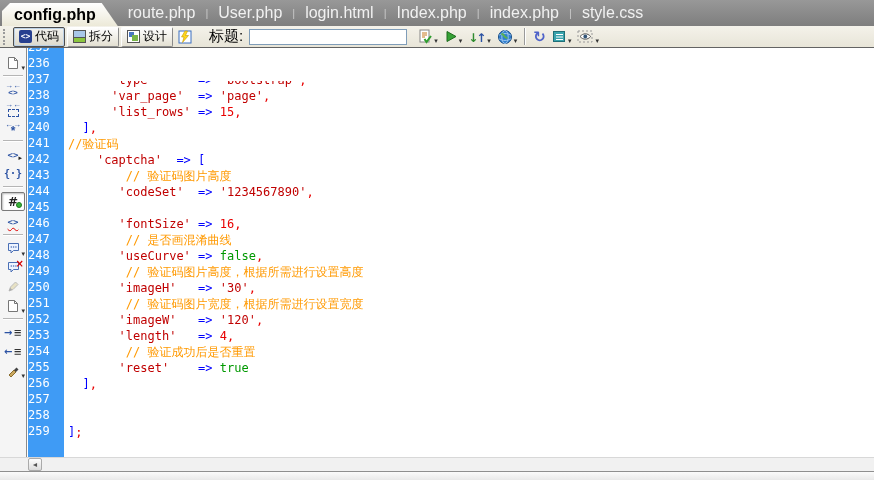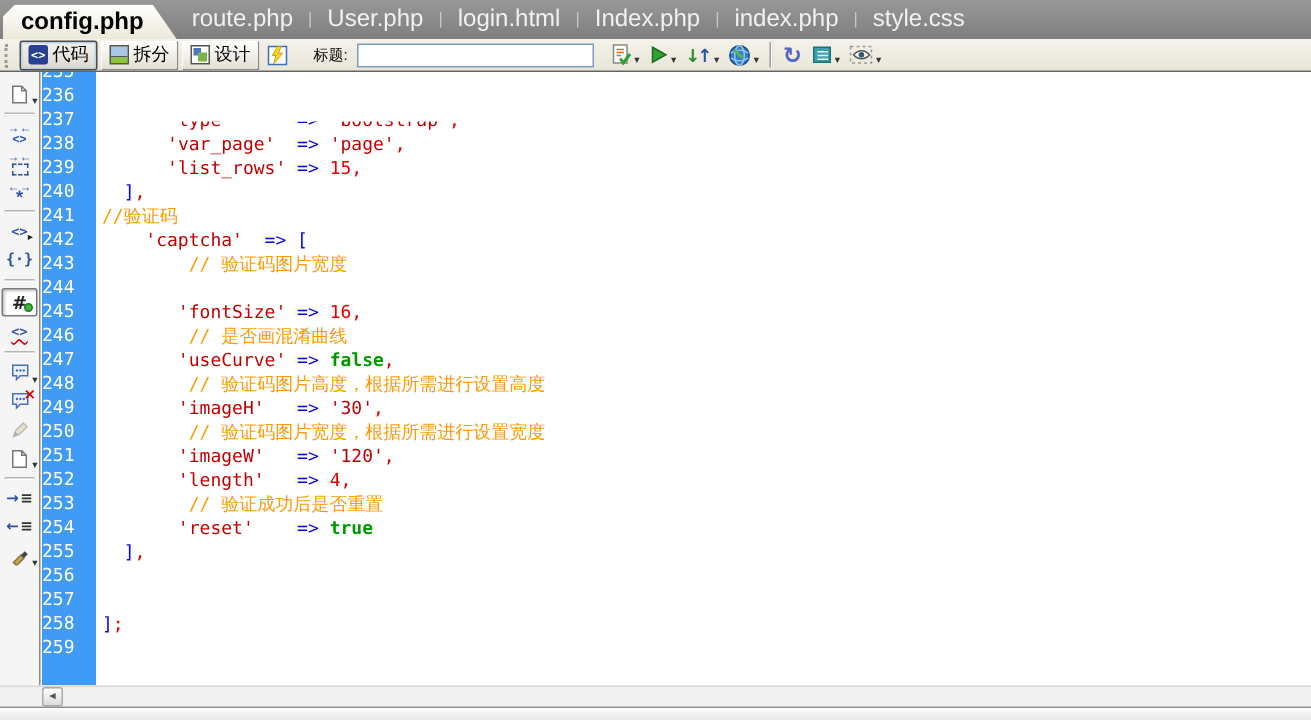--- a/index.html
+++ b/index.html
@@ -20,21 +20,21 @@
           background:linear-gradient(#f4f2ea,#e8e5d8);border-bottom:1px solid #636363;
           display:flex;align-items:center;}
   .grip{width:3px;height:16px;margin:0 5px 0 3px;border-left:2px dotted #9a9a9a;}
   .vbtn{display:flex;align-items:center;gap:3px;height:18px;padding:0 5px;margin-right:2px;
           font-size:12px;color:#000;background:linear-gradient(#fefefe,#e3e0d2);
           border:1px solid;border-color:#ffffff #8a8a8a #8a8a8a #ffffff;border-radius:2px;cursor:default;}
   .vbtn.active{border-color:#4d4d4d;box-shadow:inset 0 0 0 1px #bcd0e4;background:linear-gradient(#f2f2ee,#dcd9cc);}
   .ibtn{display:flex;align-items:center;height:18px;padding:0 2px;margin:0 1px;cursor:default;}
   .dd{font-size:7px;color:#333;margin-left:1px;align-self:flex-end;line-height:10px;}
   .tsep{width:1px;height:17px;background:#9a9a9a;border-right:1px solid #fff;margin:0 4px;}
-  .title-label{font-size:10px;margin:0 6px 0 14px;}
+  .title-label{font-size:15px;margin:0 6px 0 14px;}
   .title-input{width:150px;height:14px;border:1px solid #7f9db9;font:12px "Liberation Sans",sans-serif;padding:0 3px;background:#fff;}
   
   .mi{width:13px;height:13px;display:inline-block;position:relative;flex:none;}
   .mi-code{background:#27408f;border-radius:2px;color:#fff;font:bold 8px/13px "DejaVu Sans Mono",monospace;text-align:center;}
   .mi-split{border:1px solid #555;box-sizing:border-box;background:linear-gradient(#a9c7e8 0 6px,#555 6px 7px,#8cc63f 7px 100%);}
   .mi-design{border:1px solid #555;box-sizing:border-box;background:#fff;}
   .mi-design i{position:absolute;left:1px;top:1px;width:5px;height:5px;background:#4a78c0;}
   .mi-design b{position:absolute;right:1px;bottom:1px;width:6px;height:6px;background:#7ab648;}
   .fm b{font:bold 12px "DejaVu Sans",sans-serif;font-style:normal;}
   .fm .dn{color:#2e8b2e;} .fm .up{color:#2b52a3;margin-left:-2px;}
@@ -66,21 +66,21 @@
   .side-ic .dd{position:absolute;right:-1px;bottom:-2px;}
 
   
   .code-area{position:absolute;left:28px;top:0;width:846px;height:409px;background:#fff;overflow:hidden;}
   .gutter{position:absolute;left:0;top:0;width:36px;height:100%;background:#3f9bf5;overflow:hidden;}
   .goffset,.loffset{margin-top:-9px;}
   .gnum{height:16px;line-height:16px;padding-left:0;color:#fff;font:12px/16px "DejaVu Sans Mono",monospace;}
   .lines{position:absolute;left:36px;top:0;right:0;height:100%;overflow:hidden;padding-left:4px;margin-top:33px;}
   .crow{white-space:pre;height:16px;font:12px/16px "DejaVu Sans Mono",monospace;color:#000;}
   .tk-w{color:#000;} .tk-s{color:#c00000;} .tk-n{color:#e80000;}
-  .tk-o{color:#0000ff;} .tk-c{color:#ff9900;} .tk-b{color:#009900;font-weight:bold;}
+  .tk-o{color:#0000ff;} .tk-c{color:#ff9900;} .tk-b{color:#009900;}
 
   
   .hscroll{position:absolute;left:0;top:409px;width:874px;height:14px;background:#f1f1f1;border-top:1px solid #d8d8d8;box-sizing:border-box;}
   .scroll-left{position:absolute;left:28px;top:0;width:14px;height:13px;background:linear-gradient(#fefefe,#dcdcdc);
           border:1px solid #aaa;box-sizing:border-box;text-align:center;font-size:7px;line-height:12px;color:#555;border-radius:2px;}
   .statusstrip{position:absolute;left:0;top:423px;width:874px;height:9px;background:linear-gradient(#fbfbfb,#e9e9e9);border-top:1px solid #8f8f8f;box-sizing:border-box;}
 </style>
 </head>
 <body>
 
@@ -318,21 +318,22 @@
           </div>
       </div>
       <div class="lines">
         <div class="loffset">
             <div class="crow"><span class="tk-w">      </span><span class="tk-s">'type'</span><span class="tk-w">      </span><span class="tk-o">=&gt;</span><span class="tk-w"> </span><span class="tk-s">'bootstrap'</span><span class="tk-n">,</span></div>
             <div class="crow"><span class="tk-w">      </span><span class="tk-s">'var_page'</span><span class="tk-w">  </span><span class="tk-o">=&gt;</span><span class="tk-w"> </span><span class="tk-s">'page'</span><span class="tk-n">,</span></div>
             <div class="crow"><span class="tk-w">      </span><span class="tk-s">'list_rows'</span><span class="tk-w"> </span><span class="tk-o">=&gt;</span><span class="tk-w"> </span><span class="tk-n">15</span><span class="tk-n">,</span></div>
             <div class="crow"><span class="tk-w">  </span><span class="tk-o">]</span><span class="tk-n">,</span></div>
             <div class="crow"><span class="tk-c">//验证码</span></div>
             <div class="crow"><span class="tk-w">    </span><span class="tk-s">'captcha'</span><span class="tk-w">  </span><span class="tk-o">=&gt;</span><span class="tk-w"> </span><span class="tk-o">[</span></div>
-            <div class="crow"><span class="tk-w">        </span><span class="tk-c">// 验证码图片宽度</span></div>
+            <div class="crow"><span class="tk-w">        </span><span class="tk-c">// 验证码图片高度</span></div>
+            <div class="crow"><span class="tk-w">       </span><span class="tk-s">'codeSet'</span><span class="tk-w">  </span><span class="tk-o">=&gt;</span><span class="tk-w"> </span><span class="tk-s">'1234567890'</span><span class="tk-n">,</span></div>
             <div class="crow"><span class="tk-w">        </span></div>
             <div class="crow"><span class="tk-w">       </span><span class="tk-s">'fontSize'</span><span class="tk-w"> </span><span class="tk-o">=&gt;</span><span class="tk-w"> </span><span class="tk-n">16</span><span class="tk-n">,</span></div>
             <div class="crow"><span class="tk-w">        </span><span class="tk-c">// 是否画混淆曲线</span></div>
             <div class="crow"><span class="tk-w">       </span><span class="tk-s">'useCurve'</span><span class="tk-w"> </span><span class="tk-o">=&gt;</span><span class="tk-w"> </span><span class="tk-b">false</span><span class="tk-n">,</span></div>
             <div class="crow"><span class="tk-w">        </span><span class="tk-c">// 验证码图片高度，根据所需进行设置高度</span></div>
             <div class="crow"><span class="tk-w">       </span><span class="tk-s">'imageH'</span><span class="tk-w">   </span><span class="tk-o">=&gt;</span><span class="tk-w"> </span><span class="tk-s">'30'</span><span class="tk-n">,</span></div>
             <div class="crow"><span class="tk-w">        </span><span class="tk-c">// 验证码图片宽度，根据所需进行设置宽度</span></div>
             <div class="crow"><span class="tk-w">       </span><span class="tk-s">'imageW'</span><span class="tk-w">   </span><span class="tk-o">=&gt;</span><span class="tk-w"> </span><span class="tk-s">'120'</span><span class="tk-n">,</span></div>
             <div class="crow"><span class="tk-w">       </span><span class="tk-s">'length'</span><span class="tk-w">   </span><span class="tk-o">=&gt;</span><span class="tk-w"> </span><span class="tk-n">4</span><span class="tk-n">,</span></div>
             <div class="crow"><span class="tk-w">        </span><span class="tk-c">// 验证成功后是否重置</span></div>

